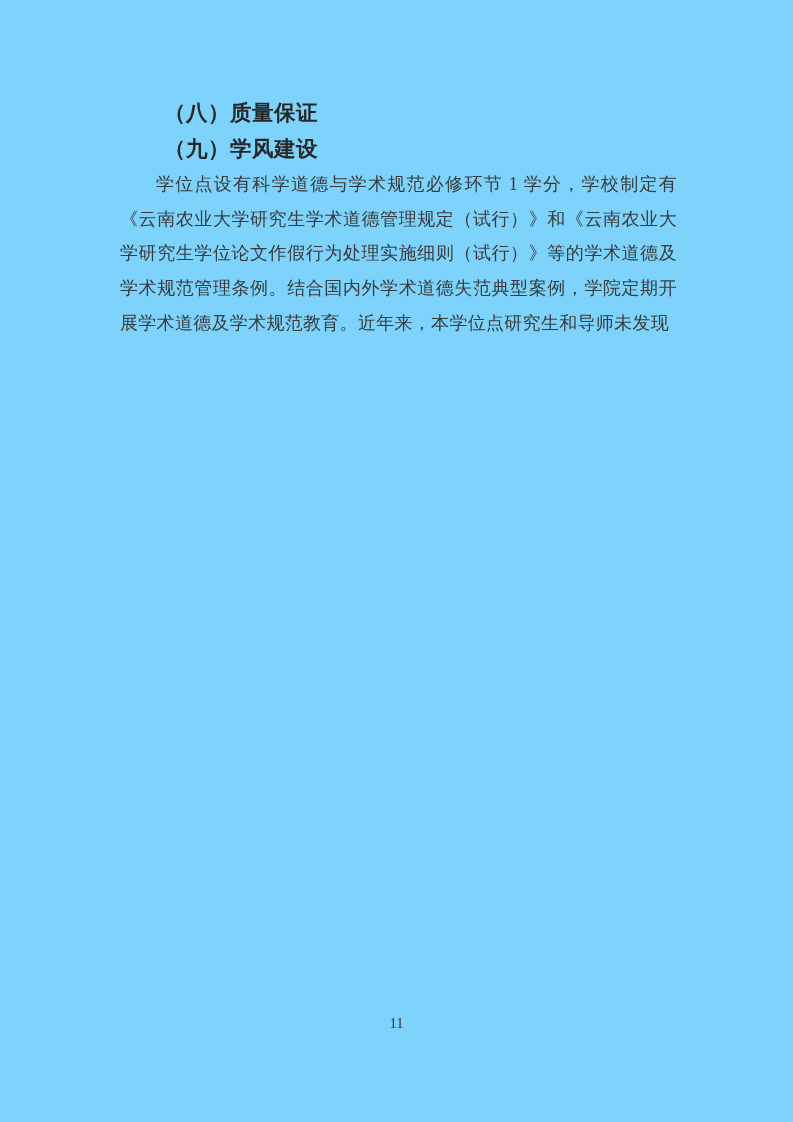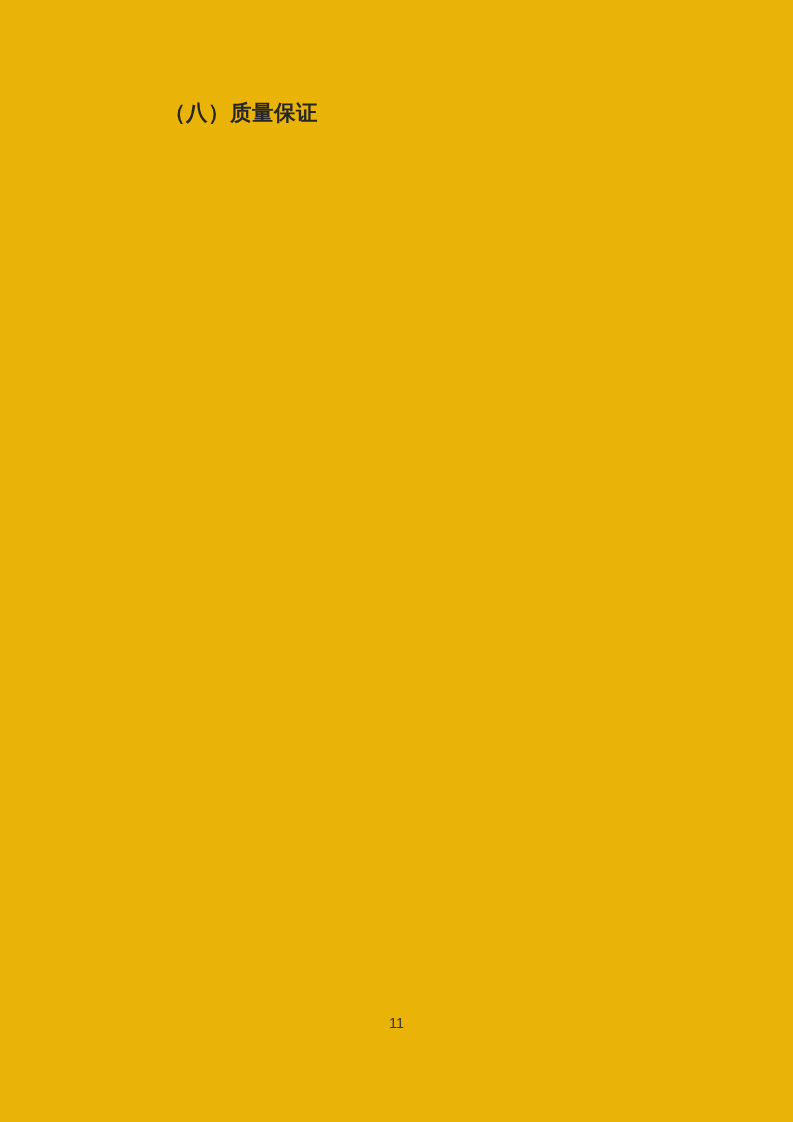--- a/index.html
+++ b/index.html
@@ -4,21 +4,21 @@
 <style>
   html, body {
     margin: 0;
     padding: 0;
     background: #ffffff;
   }
   .page {
     position: relative;
     width: 793px;
     height: 1122px;
-    background: #eab308;
+    background: #7dd3fc;
     overflow: hidden;
     font-family: "Liberation Serif", "DejaVu Serif", serif;
   }
   .content {
     position: absolute;
     left: 120px;
     top: 95px;
     width: 557px;
   }
   .section-heading {
@@ -43,35 +43,39 @@
     letter-spacing: 0.3px;
   }
   .page-footer {
     position: absolute;
     left: 0;
     right: 0;
     top: 1014px;
     text-align: center;
   }
   .page-number {
-    font-family: Liberation Sans, sans-serif;
+    font-family: Liberation Serif, serif;
     font-size: 14.5px;
     color: #333333;
     text-align: right;
   }
 </style>
 </head>
 <body>
 
 <div class="page">
   <div class="content">
 
     <section>
       <h2 class="section-heading">（八）质量保证</h2>
     </section>
 
+    <section>
+      <h2 class="section-heading">（九）学风建设</h2>
+      <p class="body-paragraph">学位点设有科学道德与学术规范必修环节 1 学分，学校制定有《云南农业大学研究生学术道德管理规定（试行）》和《云南农业大学研究生学位论文作假行为处理实施细则（试行）》等的学术道德及学术规范管理条例。结合国内外学术道德失范典型案例，学院定期开展学术道德及学术规范教育。近年来，本学位点研究生和导师未发现</p>
+    </section>
 
   </div>
 
   <div class="page-footer">
     <span class="page-number">11</span>
   </div>
 </div>
 
 </body></html>

